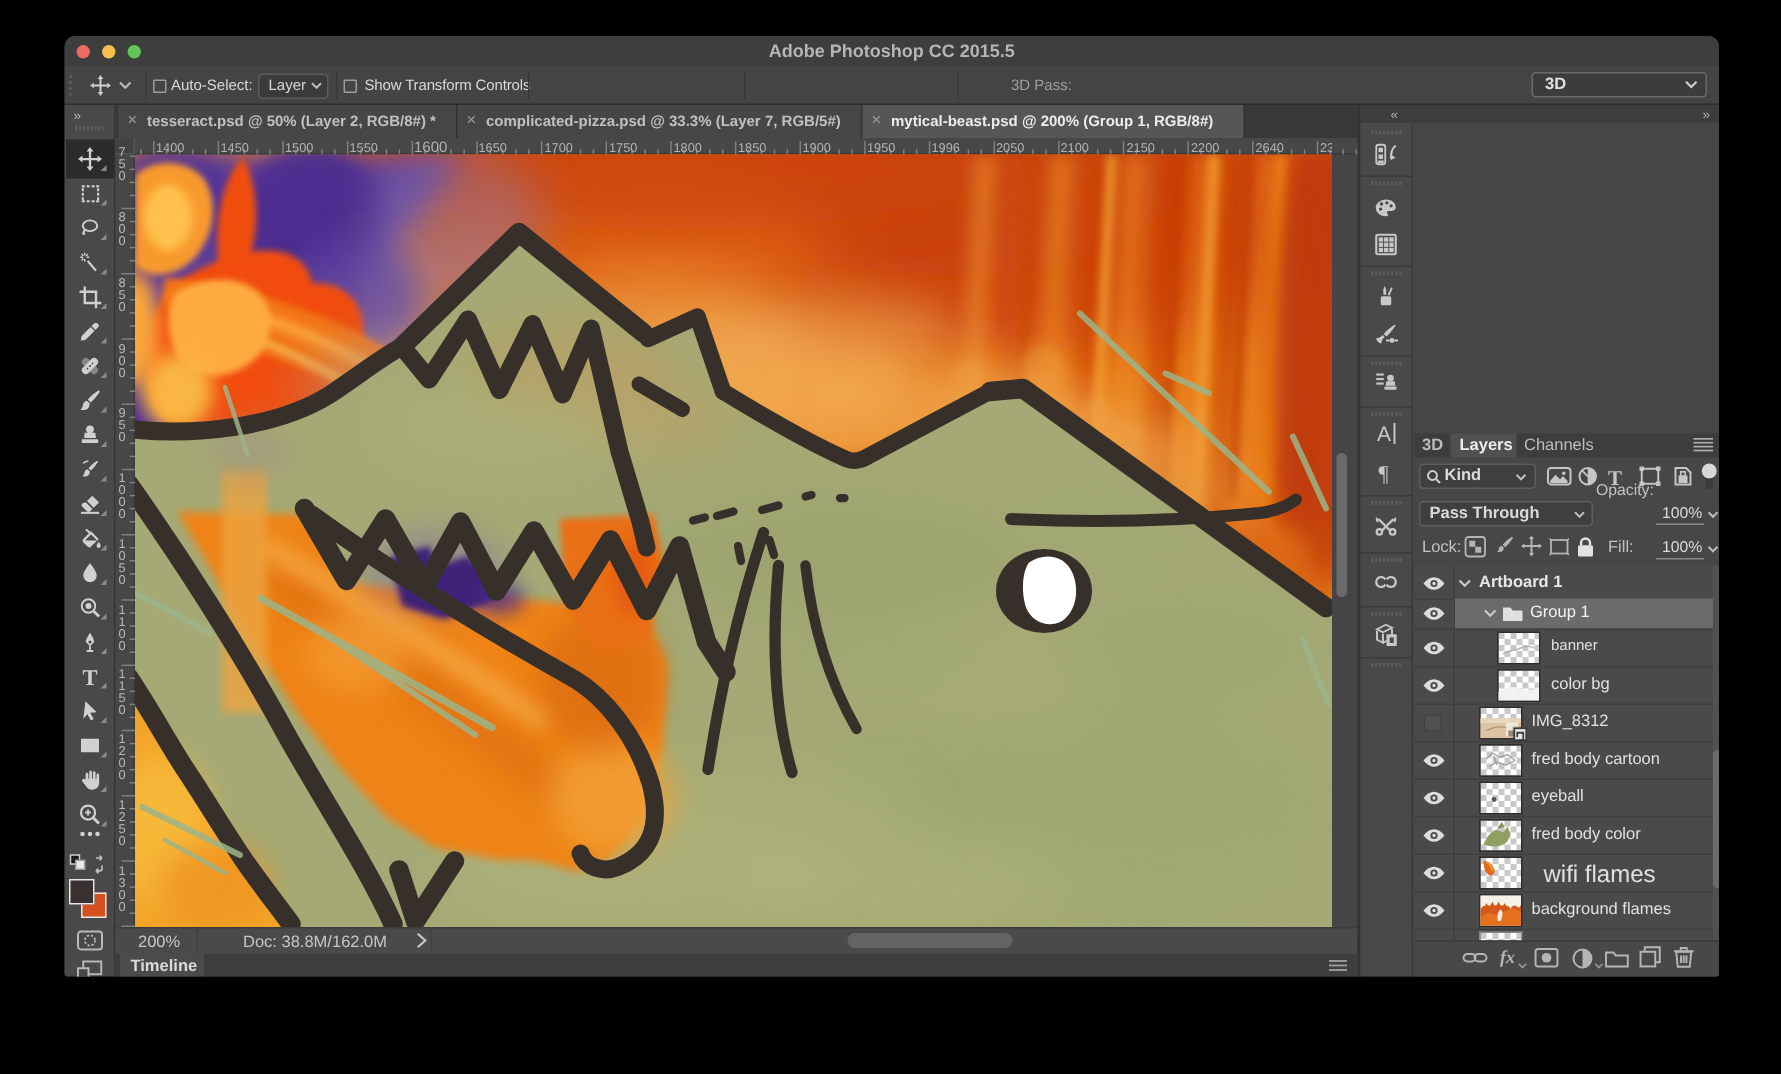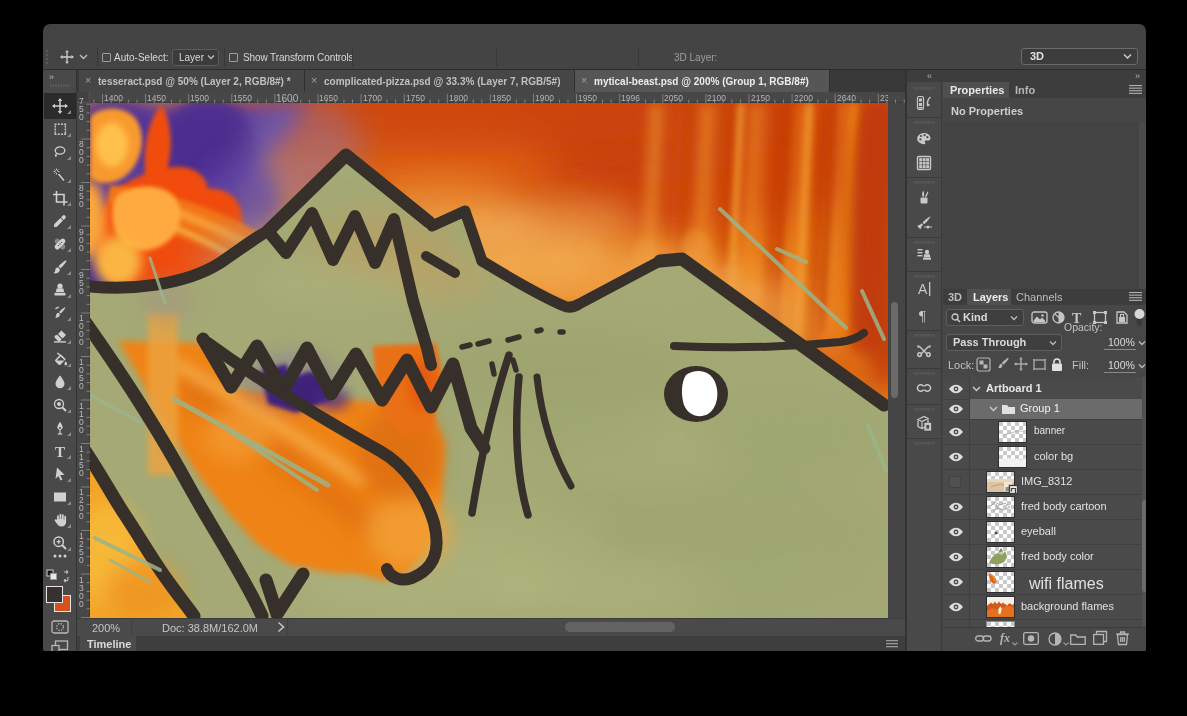--- a/index.html
+++ b/index.html
@@ -1,20 +1,26 @@
 <!DOCTYPE html>
 <html><head><meta charset="utf-8"><style>
 *{margin:0;padding:0;box-sizing:border-box}
 html,body{width:1187px;height:716px;background:#000;overflow:hidden}
 body{font-family:"Liberation Sans",sans-serif;position:relative;color:#c8c8c8;-webkit-font-smoothing:antialiased}
 .a{position:absolute}
 .tx{position:absolute;white-space:nowrap}
 svg{position:absolute;overflow:visible}
 </style></head><body>
 <div class="a" id="win" style="left:43px;top:24px;width:1103px;height:627px;background:#434343;border-radius:7px 7px 2px 2px;overflow:hidden">
+    <div class="a" style="left:0;top:0;width:1103px;height:20px;background:#3e3e3e">
+      <div class="a" style="left:7.5px;top:5.5px;width:9px;height:9px;border-radius:50%;background:#ed6a5e"></div>
+      <div class="a" style="left:24.5px;top:5.5px;width:9px;height:9px;border-radius:50%;background:#f5bf4f"></div>
+      <div class="a" style="left:41.5px;top:5.5px;width:9px;height:9px;border-radius:50%;background:#61c454"></div>
+      <div class="tx" style="left:0;right:0;top:3px;text-align:center;font-size:12px;font-weight:bold;color:#b5b5b5">Adobe Photoshop CC 2015.5</div>
+    </div>
     <div class="a" style="left:0;top:20px;width:1103px;height:26px;background:#444;border-bottom:1px solid #2c2c2c">
       <svg class="a" style="left:2px;top:5px" width="6" height="16">
         <g fill="#5a5a5a">
           <circle cx="2" cy="2" r="1.2"></circle>
           <circle cx="2" cy="6" r="1.2"></circle>
           <circle cx="2" cy="10" r="1.2"></circle>
           <circle cx="2" cy="14" r="1.2"></circle>
         </g>
       </svg>
       <svg class="a" style="left:17px;top:6px" width="14" height="14">
@@ -129,21 +135,21 @@
       </svg>
       <div class="a" style="left:595px;top:4px;width:1px;height:18px;background:#383838"></div>
       <svg class="a" style="left:614px;top:27px" width="14" height="13">
         <g fill="#c9c9c9">
           <rect x="2" y="2" width="4" height="4.5"></rect>
           <rect x="2" y="8" width="4" height="3"></rect>
           <rect x="8" y="2" width="4" height="3"></rect>
           <rect x="8" y="6.5" width="4" height="4.5"></rect>
         </g>
       </svg>
-      <div class="tx" style="left:631px;top:8px;font-size:10px;color:#9f9f9f">3D Layer:</div>
+      <div class="tx" style="left:631px;top:8px;font-size:10px;color:#9f9f9f">3D Pass:</div>
       <svg class="a" style="left:686px;top:27px" width="120" height="14">
         <g stroke="#8a8a8a" fill="none" stroke-width="1.2">
           <circle cx="7" cy="7" r="4.5"></circle>
           <ellipse cx="7" cy="7" rx="7" ry="2.5" transform="rotate(-20 7 7)"></ellipse>
           <circle cx="28" cy="7" r="4.5"></circle>
           <path d="M24 11a5.5 5.5 0 0 0 8 0" stroke-width="1.6"></path>
           <g transform="translate(52,0)">
             <line x1="7" y1="1" x2="7" y2="13"></line>
             <line x1="1" y1="7" x2="13" y2="7"></line>
             <path d="M7 0l1.8 2.4h-3.6zM7 14l1.8-2.4h-3.6zM0 7l2.4-1.8v3.6zM14 7l-2.4-1.8v3.6z" fill="#8a8a8a" stroke="none"></path>
@@ -1029,37 +1035,20 @@
             <rect x="2.7" y="0" width="1.5" height="2.6"></rect>
             <rect x="5.4" y="0" width="1.5" height="2.6"></rect>
             <rect x="8.100000000000001" y="0" width="1.5" height="2.6"></rect>
             <rect x="10.8" y="0" width="1.5" height="2.6"></rect>
             <rect x="13.5" y="0" width="1.5" height="2.6"></rect>
             <rect x="16.200000000000003" y="0" width="1.5" height="2.6"></rect>
             <rect x="18.900000000000002" y="0" width="1.5" height="2.6"></rect>
           </g>
         </svg>
       </div>
-      <div class="a" style="left:36px;top:12px;width:205px;height:207px;background:#464646">
-        <div class="a" style="left:0;top:0;width:205px;height:16px;background:#3d3d3d"></div>
-        <div class="a" style="left:0;top:0;width:66px;height:16px;background:#4f4f4f"></div>
-        <div class="tx" style="left:7px;top:2px;font-size:11px;font-weight:bold;color:#e8e8e8">Properties</div>
-        <div class="tx" style="left:72px;top:2px;font-size:11px;font-weight:bold;color:#b5b5b5">Info</div>
-        <svg class="a" style="left:186px;top:3px" width="13" height="10">
-          <g fill="#b0b0b0">
-            <rect x="0" y="0" width="13" height="1.1"></rect>
-            <rect x="0" y="2.6" width="13" height="1.1"></rect>
-            <rect x="0" y="5.2" width="13" height="1.1"></rect>
-            <rect x="0" y="7.8" width="13" height="1.1"></rect>
-          </g>
-        </svg>
-        <div class="tx" style="left:8px;top:23px;font-size:11px;font-weight:bold;color:#cfcfcf">No Properties</div>
-        <div class="a" style="left:0;top:40px;width:205px;height:167px;background:#434343"></div>
-        <div class="a" style="left:196px;top:40px;width:9px;height:167px;background:#4b4b4b"></div>
-      </div>
       <div class="a" style="left:36px;top:219px;width:205px;height:362px;background:#474747">
         <div class="a" style="left:0;top:0;width:205px;height:16px;background:#3d3d3d"></div>
         <div class="tx" style="left:5px;top:2px;font-size:11px;font-weight:bold;color:#bdbdbd">3D</div>
         <div class="a" style="left:24px;top:0;width:44px;height:16px;background:#505050"></div>
         <div class="tx" style="left:30px;top:2px;font-size:11px;font-weight:bold;color:#ededed">Layers</div>
         <div class="tx" style="left:73px;top:2px;font-size:11px;font-weight:normal;color:#bdbdbd">Channels</div>
         <svg class="a" style="left:186px;top:3px" width="13" height="10">
           <g fill="#b0b0b0">
             <rect x="0" y="0" width="13" height="1.1"></rect>
             <rect x="0" y="2.6" width="13" height="1.1"></rect>

